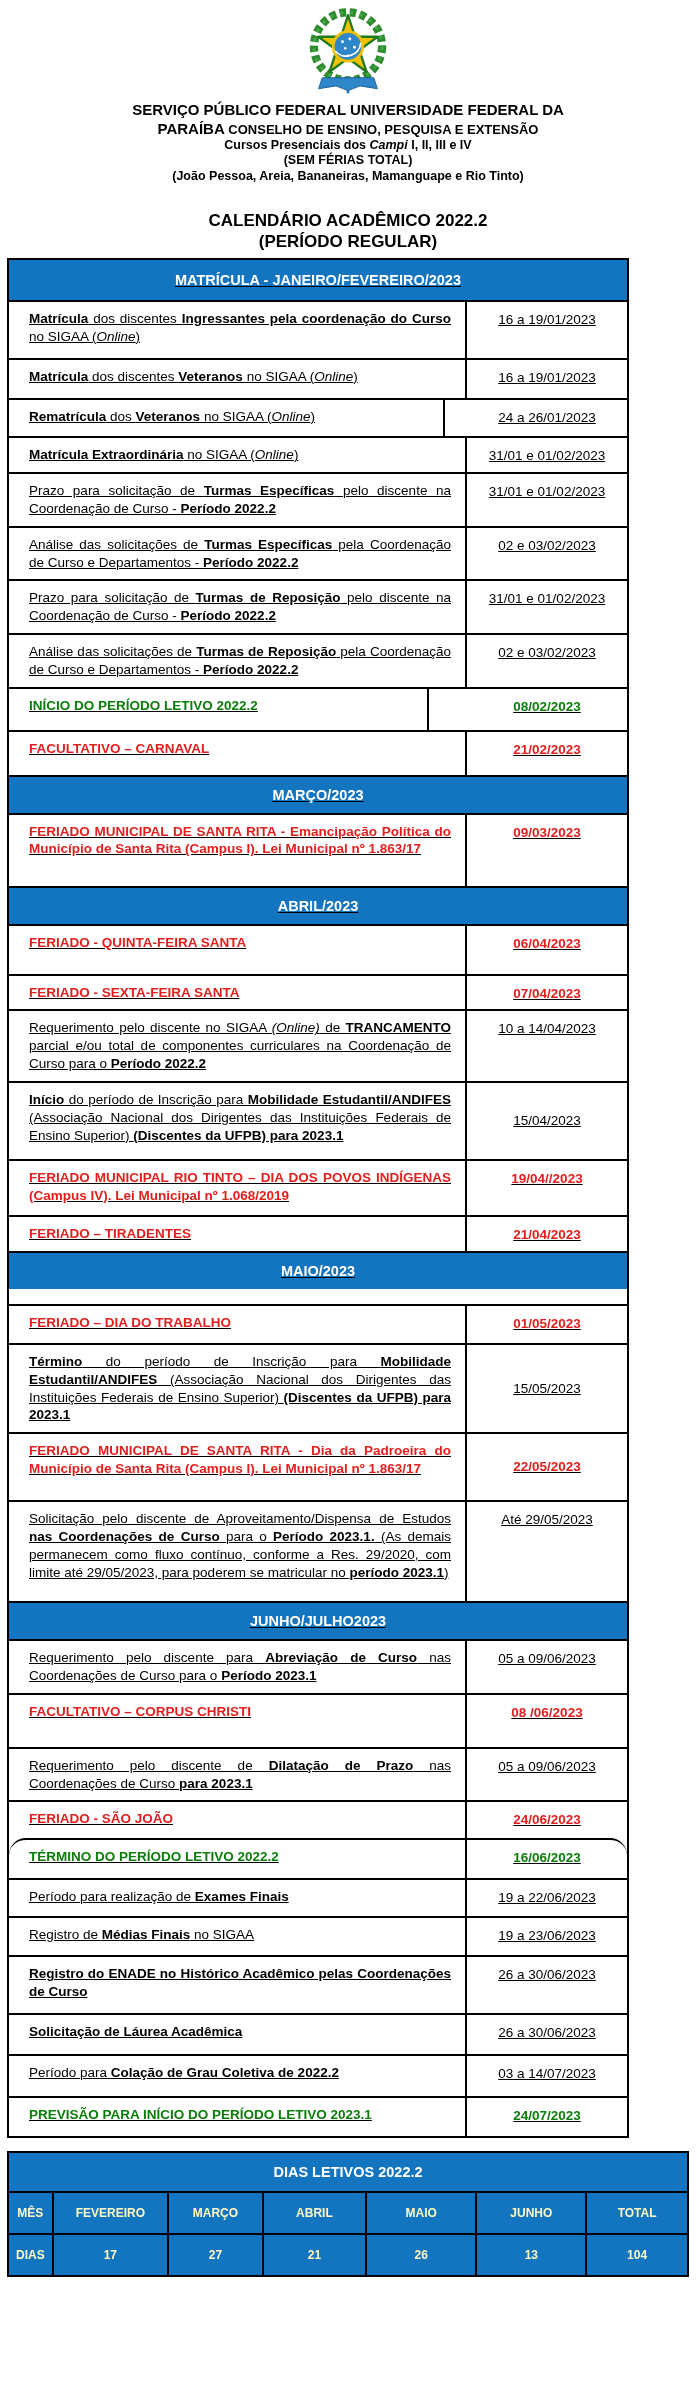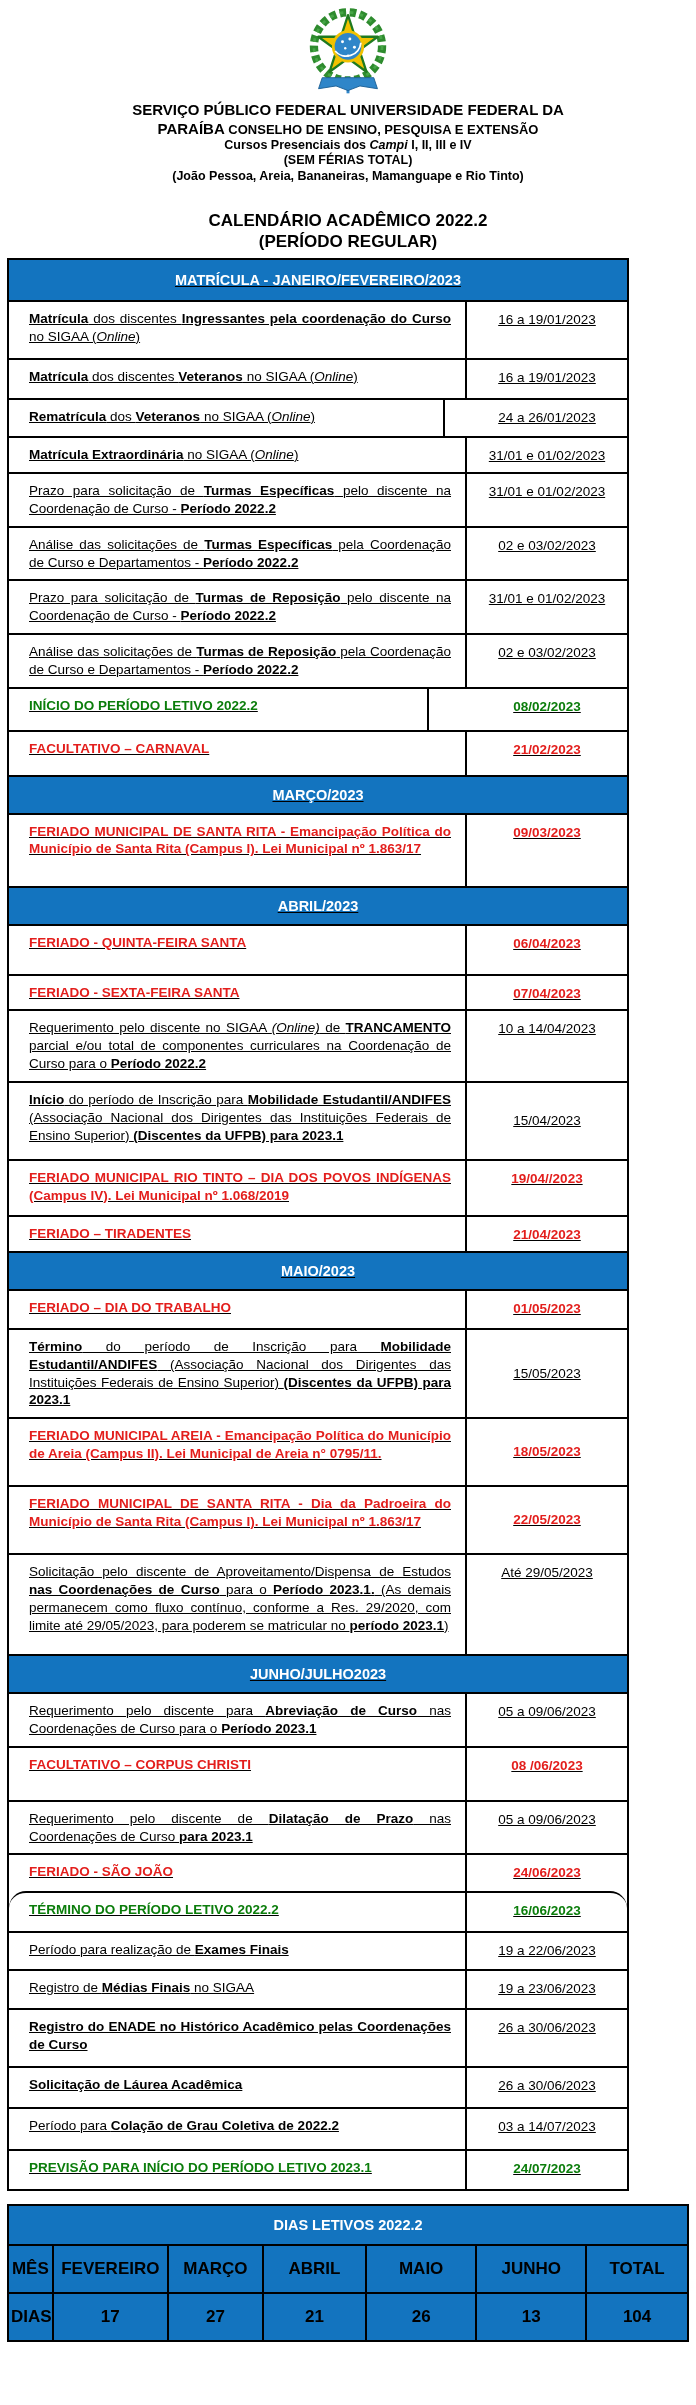--- a/index.html
+++ b/index.html
@@ -37,22 +37,22 @@
   .b{font-weight:700;}
   .i{font-style:italic;}
   
   .dias{width:682px;margin:13px 0 0 7px;border:2px solid var(--ink);box-sizing:border-box;}
   .dias-header{
     background:var(--blue);color:#fff;font-weight:700;text-align:center;
     font-size:14.5px;padding:11px 4px;
   }
   .dias-grid{display:grid;grid-template-columns:6.3% 17% 14% 15.2% 16.3% 16.2% 15%;}
   .dias-cell{
-    background:var(--blue);color:#000000;font-weight:700;text-align:center;
-    font-size:17px;padding:13px 2px;border-top:2px solid var(--ink);
+    background:var(--blue);color:#fef9c3;font-weight:700;text-align:center;
+    font-size:12px;padding:13px 2px;border-top:2px solid var(--ink);
     border-left:2px solid var(--ink);box-sizing:border-box;
   }
   .dias-cell.col0{border-left:none;}
 </style>
 </head>
 <body>
 
 <div class="page">
 
   <svg class="crest" width="94" height="92" viewBox="0 0 100 100" aria-hidden="true">
@@ -147,31 +147,27 @@
       </div>
       <div class="cal-row" style="min-height: 56px;">
         <div class="cell desc red"><span class="b">FERIADO MUNICIPAL RIO TINTO – DIA DOS POVOS INDÍGENAS (Campus IV). Lei Municipal nº 1.068/2019</span></div>
         <div class="cell date red">19/04//2023</div>
       </div>
       <div class="cal-row" style="min-height: 36px;">
         <div class="cell desc red"><span class="b">FERIADO – TIRADENTES</span></div>
         <div class="cell date red">21/04/2023</div>
       </div>
       <div class="section-bar">MAIO/2023</div>
-      <div class="cal-row" style="min-height: 39px;">
+      <div class="cal-row" style="min-height: 39px; margin-top: 15px;">
         <div class="cell desc red"><span class="b">FERIADO – DIA DO TRABALHO</span></div>
         <div class="cell date red">01/05/2023</div>
       </div>
       <div class="cal-row" style="min-height: 86px;">
         <div class="cell desc"><span class="b">Término</span><span> do período de Inscrição para </span><span class="b">Mobilidade Estudantil/ANDIFES</span><span> (Associação Nacional dos Dirigentes das Instituições Federais de Ensino Superior) </span><span class="b">(Discentes da UFPB) para 2023.1</span></div>
         <div class="cell date vcenter">15/05/2023</div>
-      </div>
-      <div class="cal-row" style="min-height: 68px;">
-        <div class="cell desc red"><span class="b">FERIADO MUNICIPAL AREIA - Emancipação Política do Município de Areia (Campus II). Lei Municipal de Areia n° 0795/11.</span></div>
-        <div class="cell date red vcenter">18/05/2023</div>
       </div>
       <div class="cal-row" style="min-height: 68px;">
         <div class="cell desc red"><span class="b">FERIADO MUNICIPAL DE SANTA RITA - Dia da Padroeira do Município de Santa Rita (Campus I). Lei Municipal nº 1.863/17</span></div>
         <div class="cell date red vcenter">22/05/2023</div>
       </div>
       <div class="cal-row" style="min-height: 101px;">
         <div class="cell desc"><span>Solicitação pelo discente de Aproveitamento/Dispensa de Estudos </span><span class="b">nas Coordenações de Curso</span><span> para o </span><span class="b">Período 2023.1.</span><span> (As demais permanecem como fluxo contínuo, conforme a Res. 29/2020, com limite até 29/05/2023, para poderem se matricular no </span><span class="b">período 2023.1</span><span>)</span></div>
         <div class="cell date">Até 29/05/2023</div>
       </div>
       <div class="section-bar">JUNHO/JULHO2023</div>

